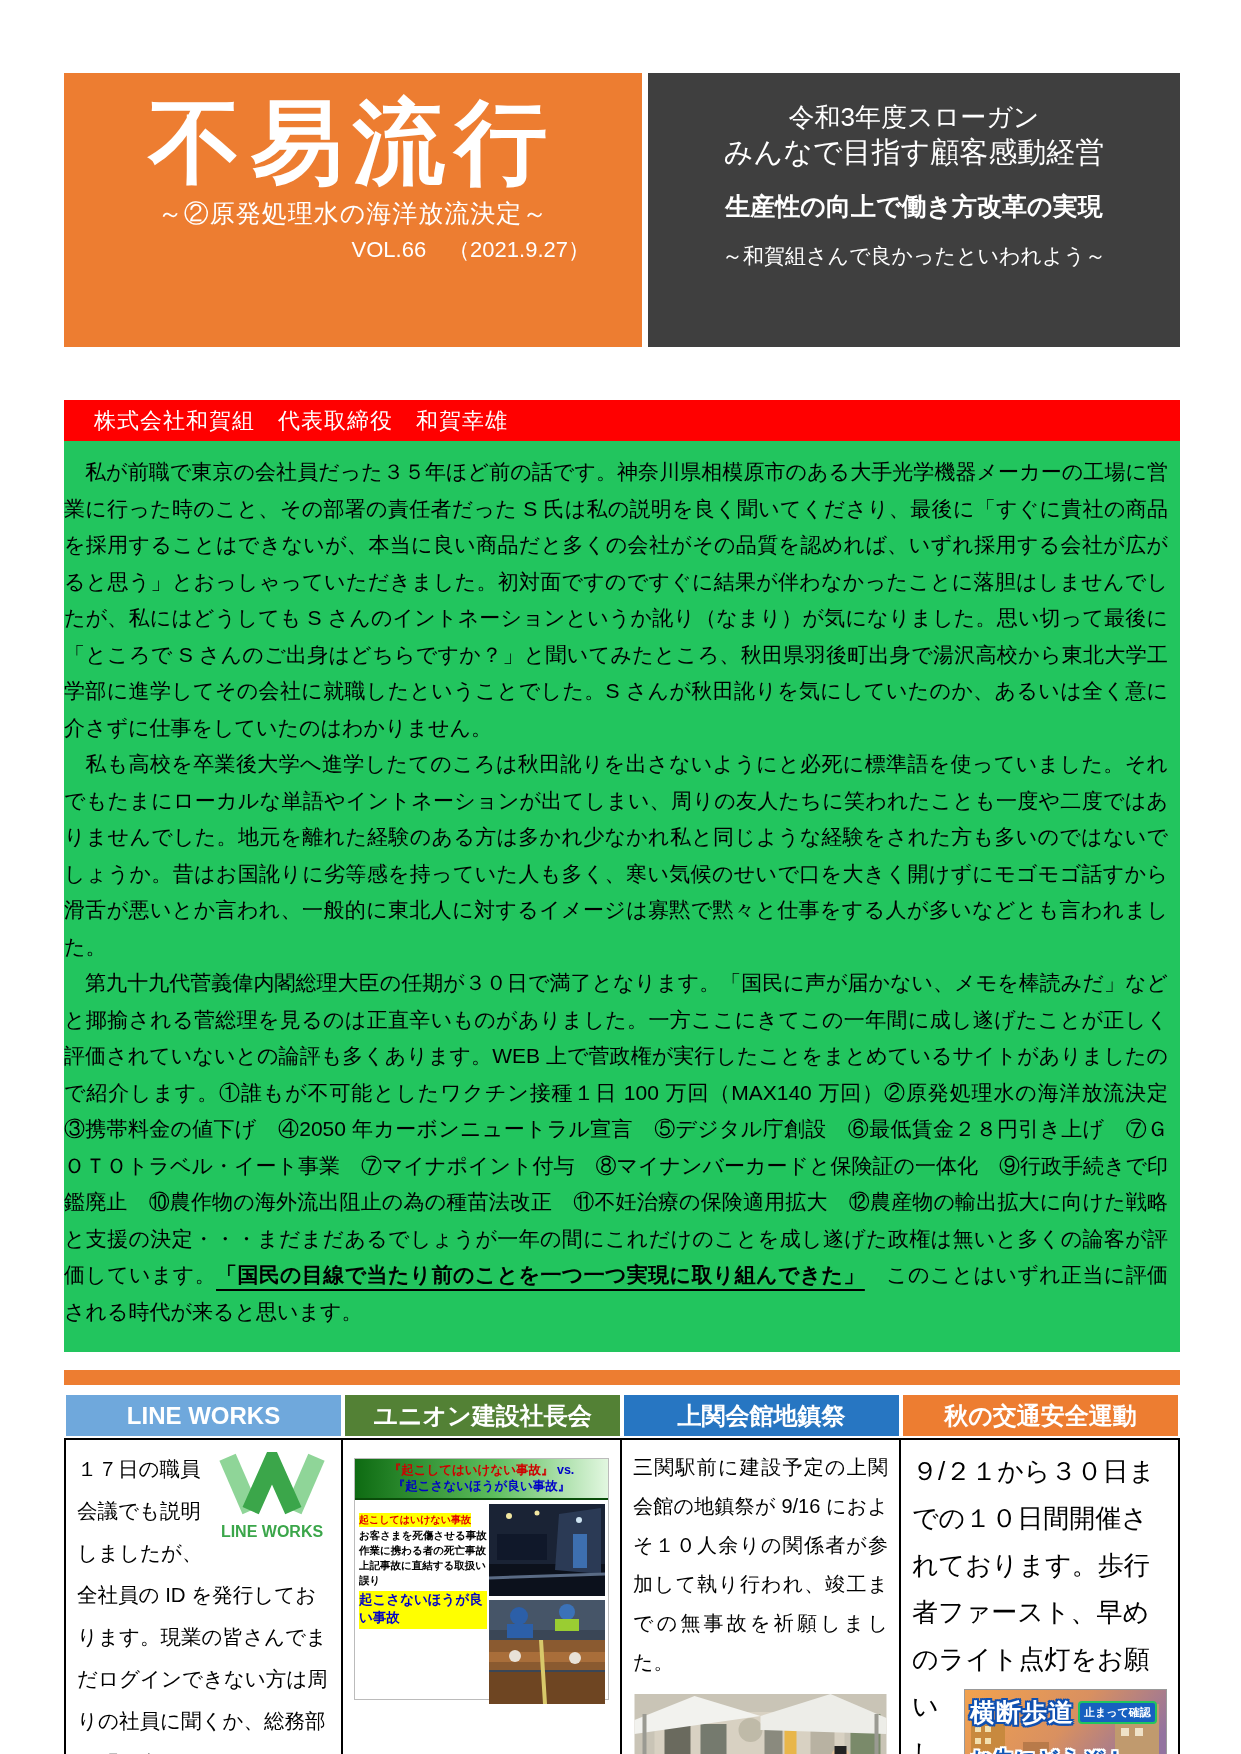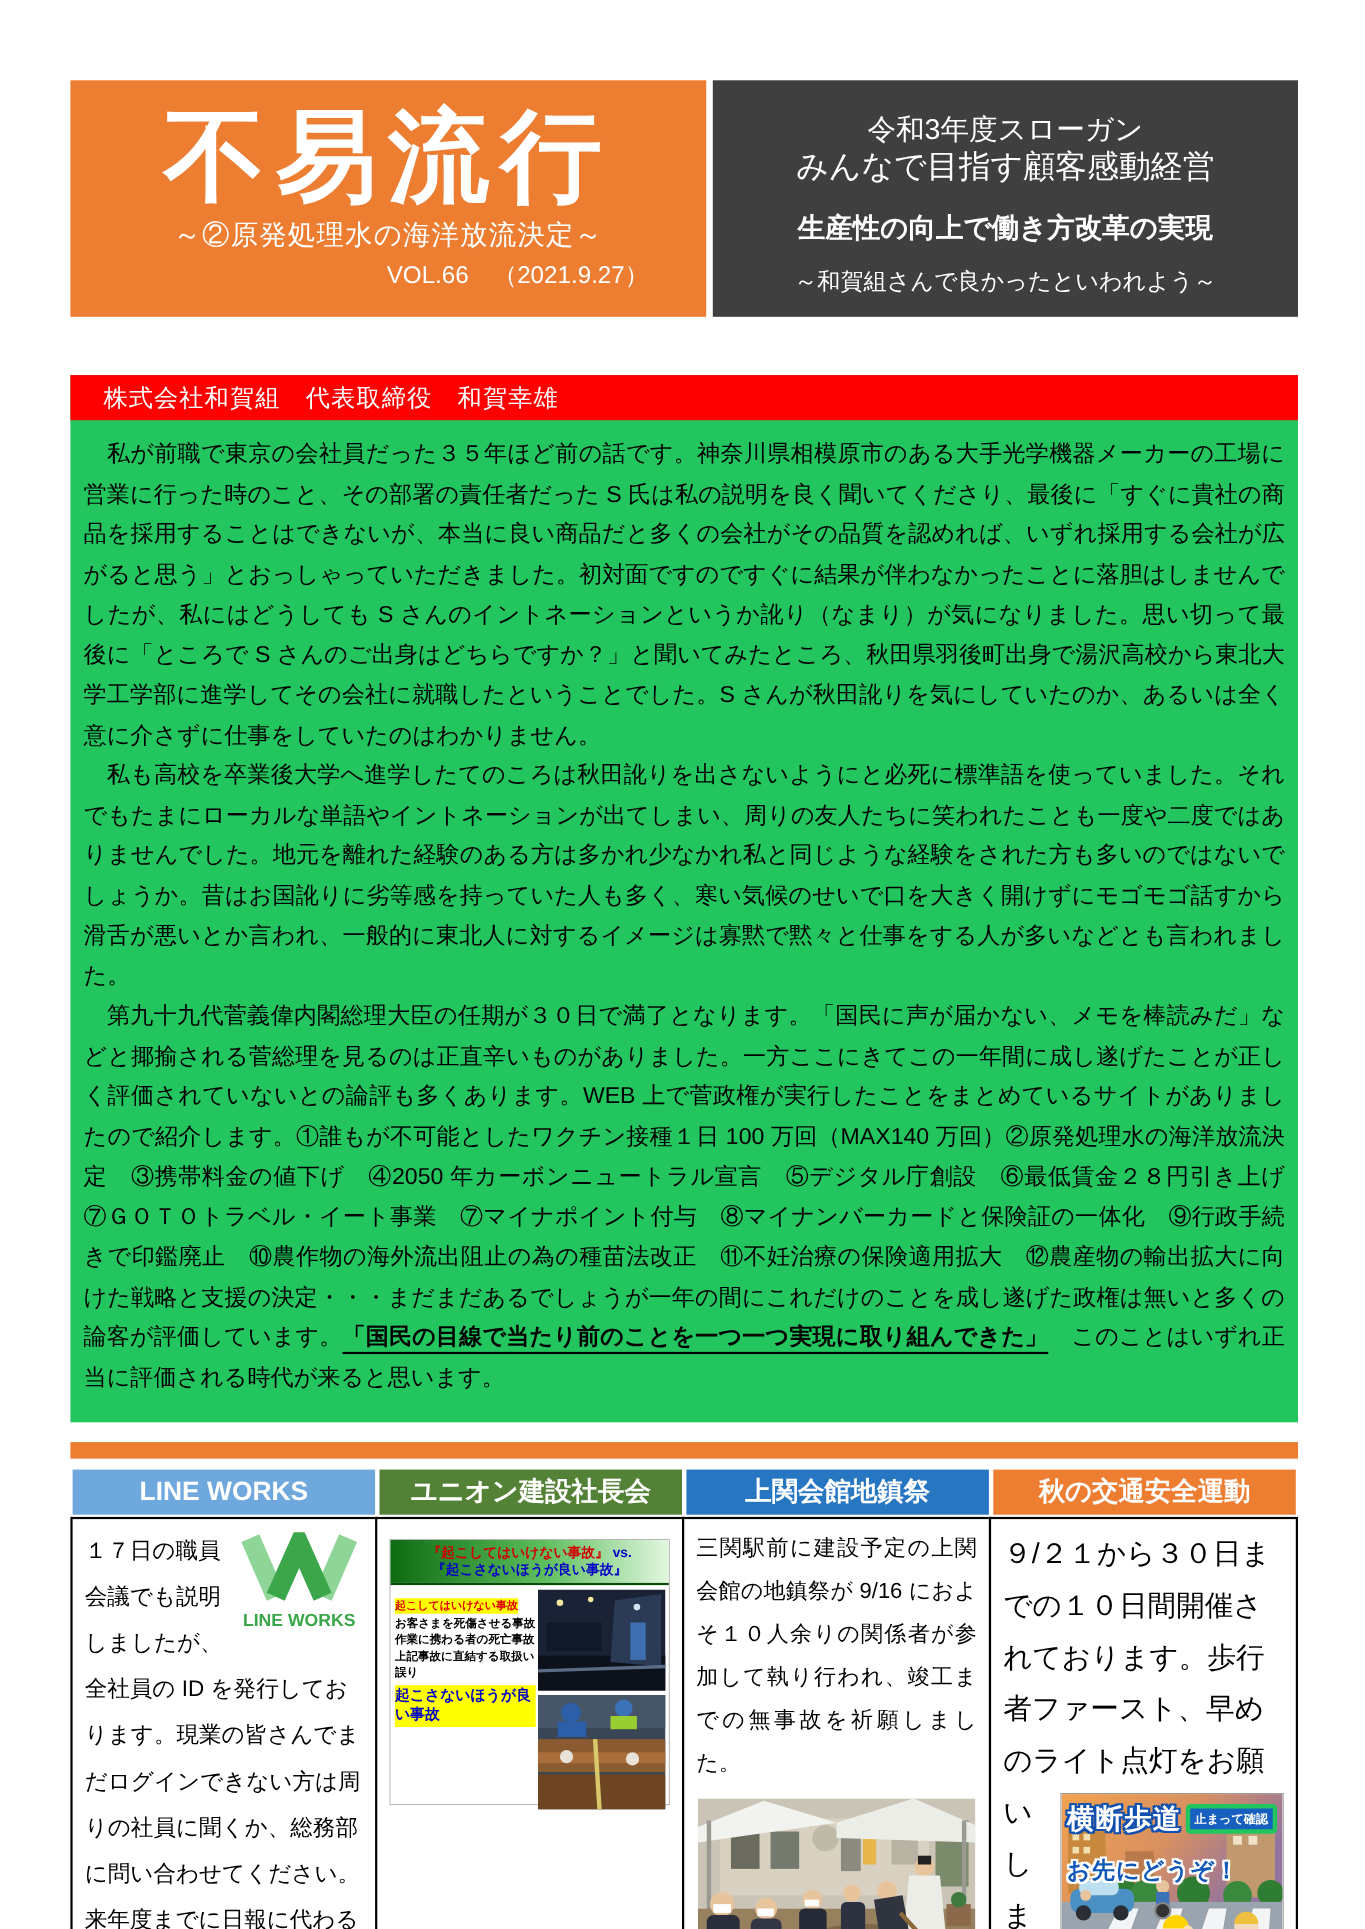--- a/index.html
+++ b/index.html
@@ -1,35 +1,35 @@
 <!DOCTYPE html>
 <html><head>
 <meta charset="utf-8">
 <style>
   html,body{margin:0;padding:0;}
   body{width:1241px;height:1754px;background:#ffffff;font-family:"Liberation Sans",sans-serif;color:#000;overflow:hidden;}
   .page{position:relative;width:1241px;height:1754px;background:#fff;}
   .content{position:absolute;left:64px;top:73px;width:1116px;}
 
   
-  .masthead{display:flex;gap:6px;height:215px;}
+  .masthead{display:flex;gap:6px;height:274px;}
   .mast-orange{width:578px;background:#ED7D31;color:#fff;text-align:center;box-sizing:border-box;padding-top:18px;}
   .mast-title{font-family:"DejaVu Serif",serif;font-weight:bold;font-size:92px;line-height:1.12;letter-spacing:10px;}
   .mast-sub{font-size:25px;margin-top:3px;letter-spacing:1px;}
   .mast-vol{font-size:22px;margin-top:5px;text-align:right;padding-right:52px;}
   .mast-dark{flex:1;background:#3F3F3F;color:#fff;text-align:center;box-sizing:border-box;padding-top:28px;}
   .slogan1{font-size:26px;line-height:1.25;}
   .slogan2{font-size:29px;line-height:1.25;}
   .slogan3{font-size:25px;font-weight:bold;margin-top:20px;}
   .slogan4{font-size:21px;margin-top:19px;}
 
   
   .gray-wrap{margin-top:53px;background:#22c55e;padding-bottom:22px;}
   .author-banner{height:41px;background:#FF0000;color:#fff;font-size:22px;line-height:41px;padding-left:30px;letter-spacing:1px;}
-  .body-text{padding:13px 12px 0 12px;}
+  .body-text{padding:13px 12px 0 0;}
   .body-text p{margin:0;font-size:21px;line-height:36.5px;text-align:justify;}
   .hl{font-weight:bold;text-decoration:underline;text-decoration-thickness:2px;text-underline-offset:7px;}
 
   
   .orange-divider{margin-top:18px;height:15px;background:#ED7D31;}
 
   
   .news{margin-top:10px;}
   .news-headers,.news-cells{display:grid;grid-template-columns:1fr 1fr 1fr 1fr;}
   .news-header{margin:0 2px 2px 2px;height:41px;line-height:41px;text-align:center;color:#fff;font-weight:bold;font-size:24px;}
@@ -62,21 +62,21 @@
 
   
   .ceremony{margin-top:12px;}
 
   
   .poster{float:right;width:203px;height:293px;margin:6px 0 0 8px;border:1px solid #999;box-sizing:border-box;background:#fff;}
   .poster-top{position:relative;width:100%;height:188px;overflow:hidden;}
   .poster-headline{position:absolute;top:6px;left:5px;width:192px;}
   .ph-row{display:flex;align-items:center;gap:4px;}
   .ph-main{font-weight:bold;font-size:25px;color:#fff;letter-spacing:1px;text-shadow:-2px 0 #1050B0,2px 0 #1050B0,0 -2px #1050B0,0 2px #1050B0,-2px -2px #1050B0,2px 2px #1050B0,-2px 2px #1050B0,2px -2px #1050B0;}
-  .ph-badge{background:#1760C0;color:#fff;font-weight:bold;font-size:11px;padding:2px 4px;border-radius:4px;border:4px solid #22c55e;white-space:nowrap;}
+  .ph-badge{background:#1760C0;color:#fff;font-weight:bold;font-size:11px;padding:2px 4px;border-radius:4px;border:2px solid #22c55e;white-space:nowrap;}
   .ph-sub{font-weight:bold;font-size:21px;color:#1258B8;letter-spacing:1px;text-shadow:-2px 0 #fff,2px 0 #fff,0 -2px #fff,0 2px #fff,-2px -2px #fff,2px 2px #fff,-2px 2px #fff,2px -2px #fff;margin-top:16px;}
 
   .clearfix::after{content:"";display:block;clear:both;}
 </style>
 </head>
 <body>
 
 <div class="page">
   <div class="content">
 

